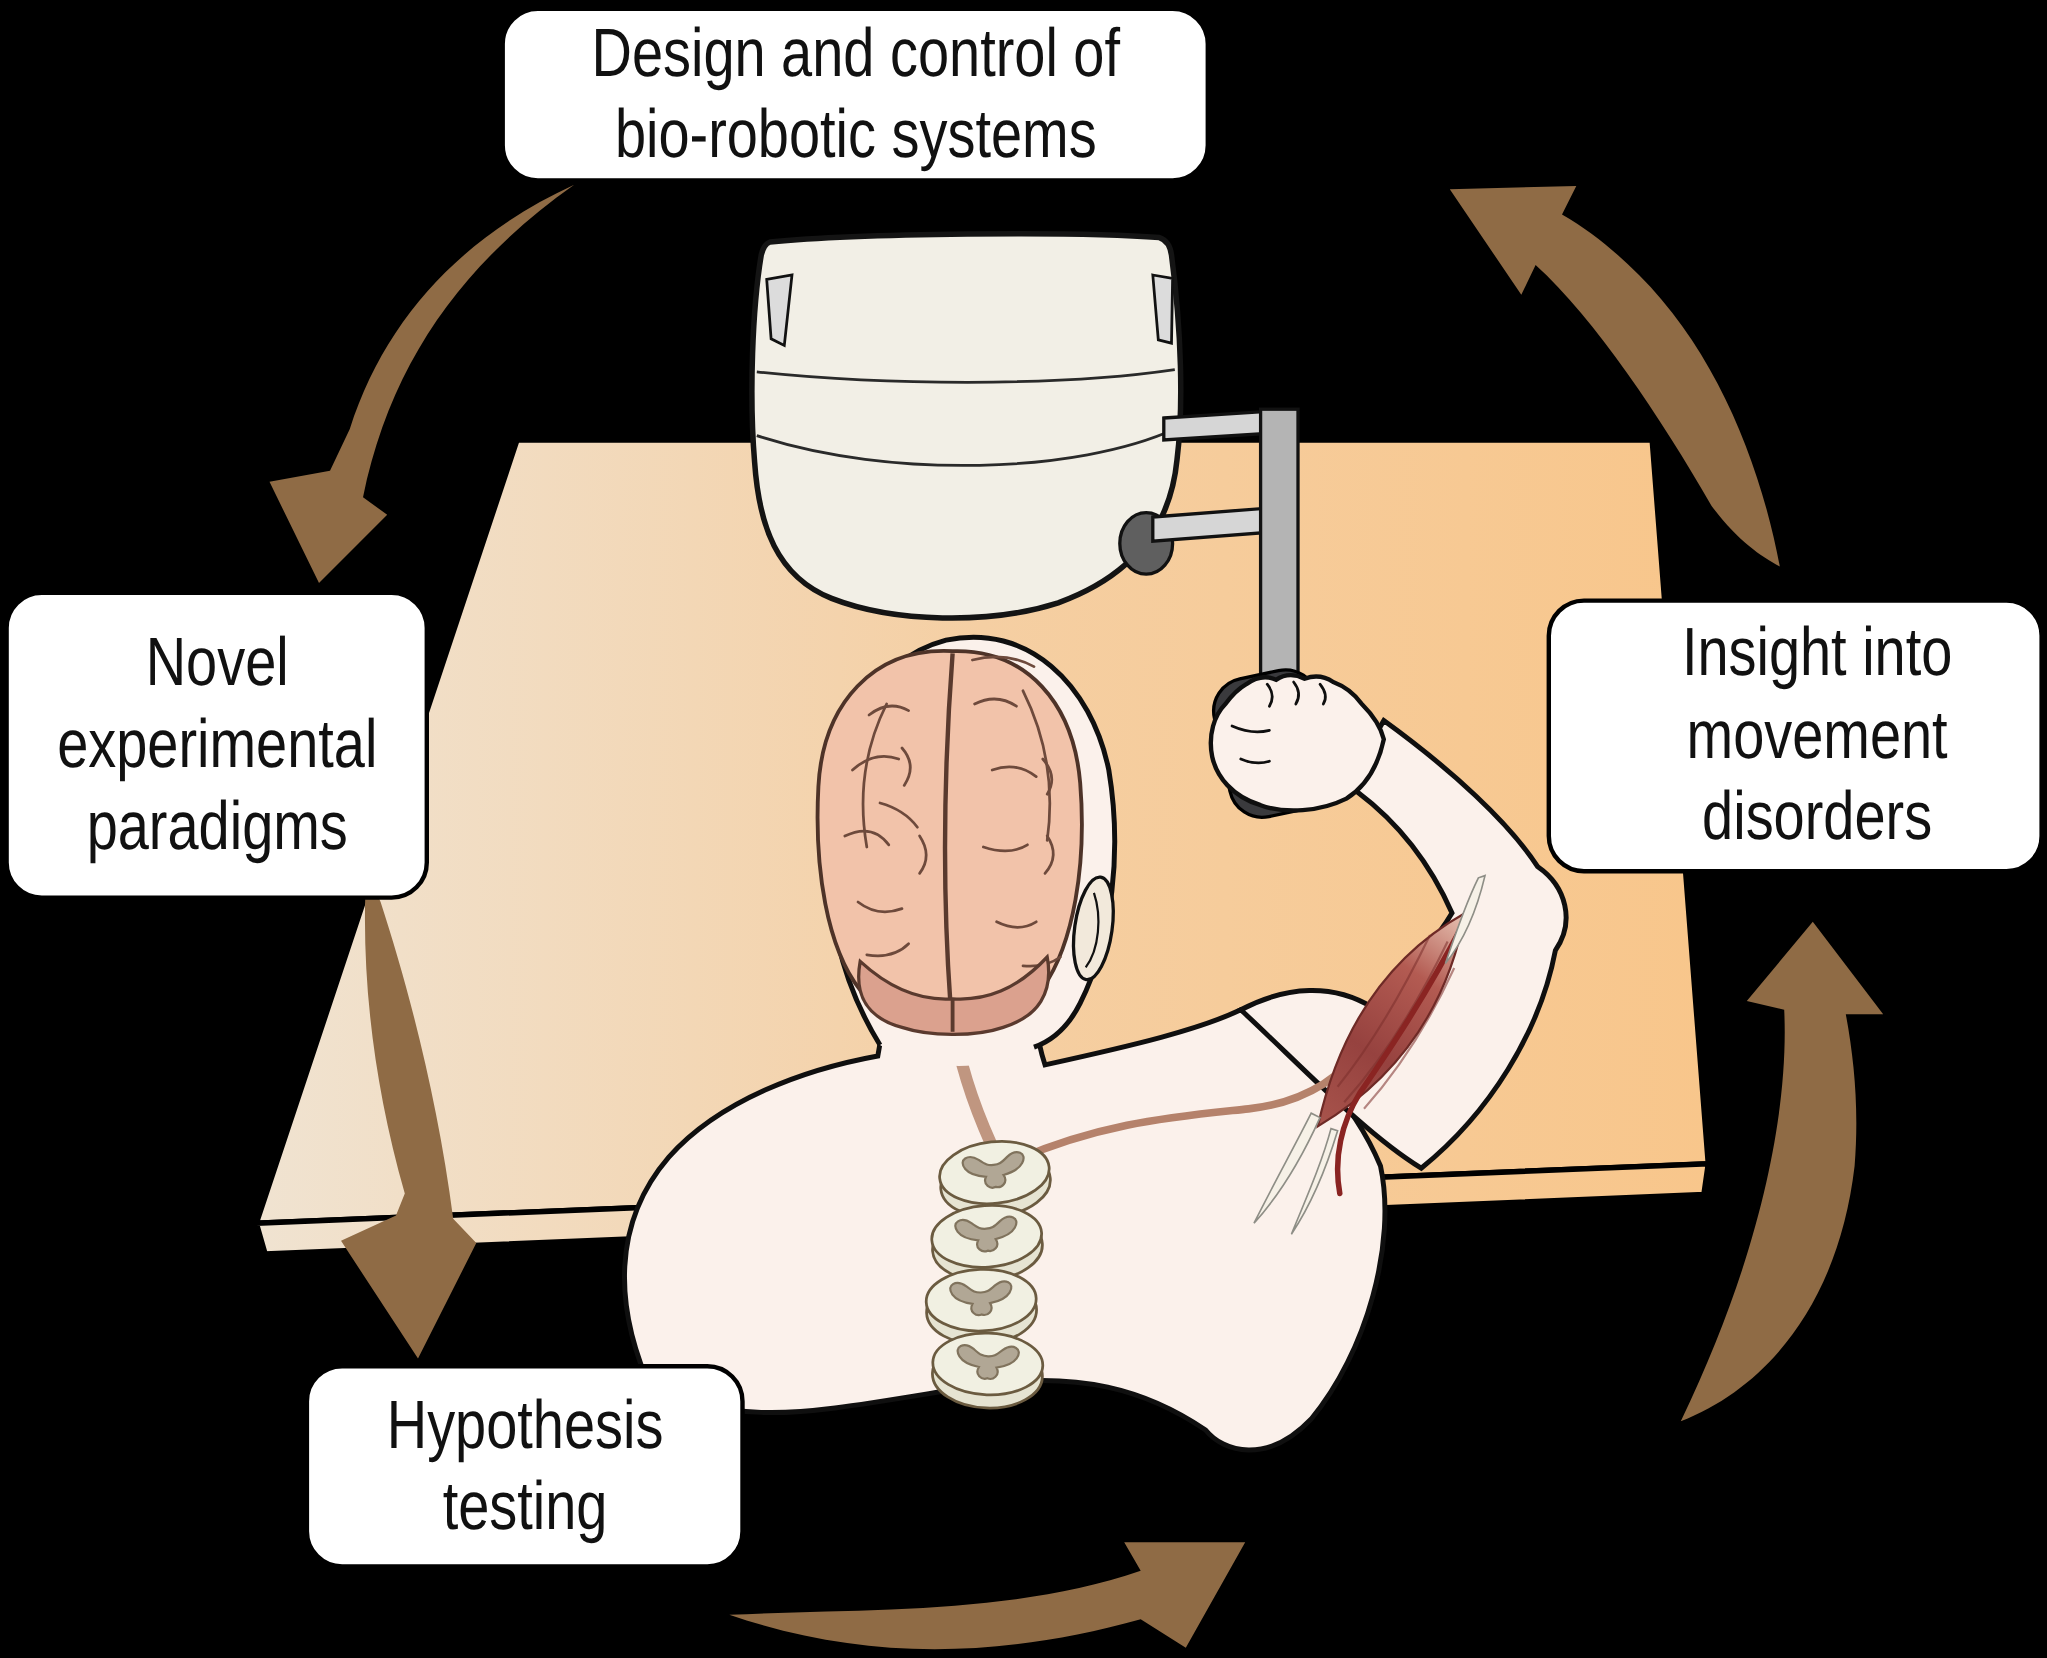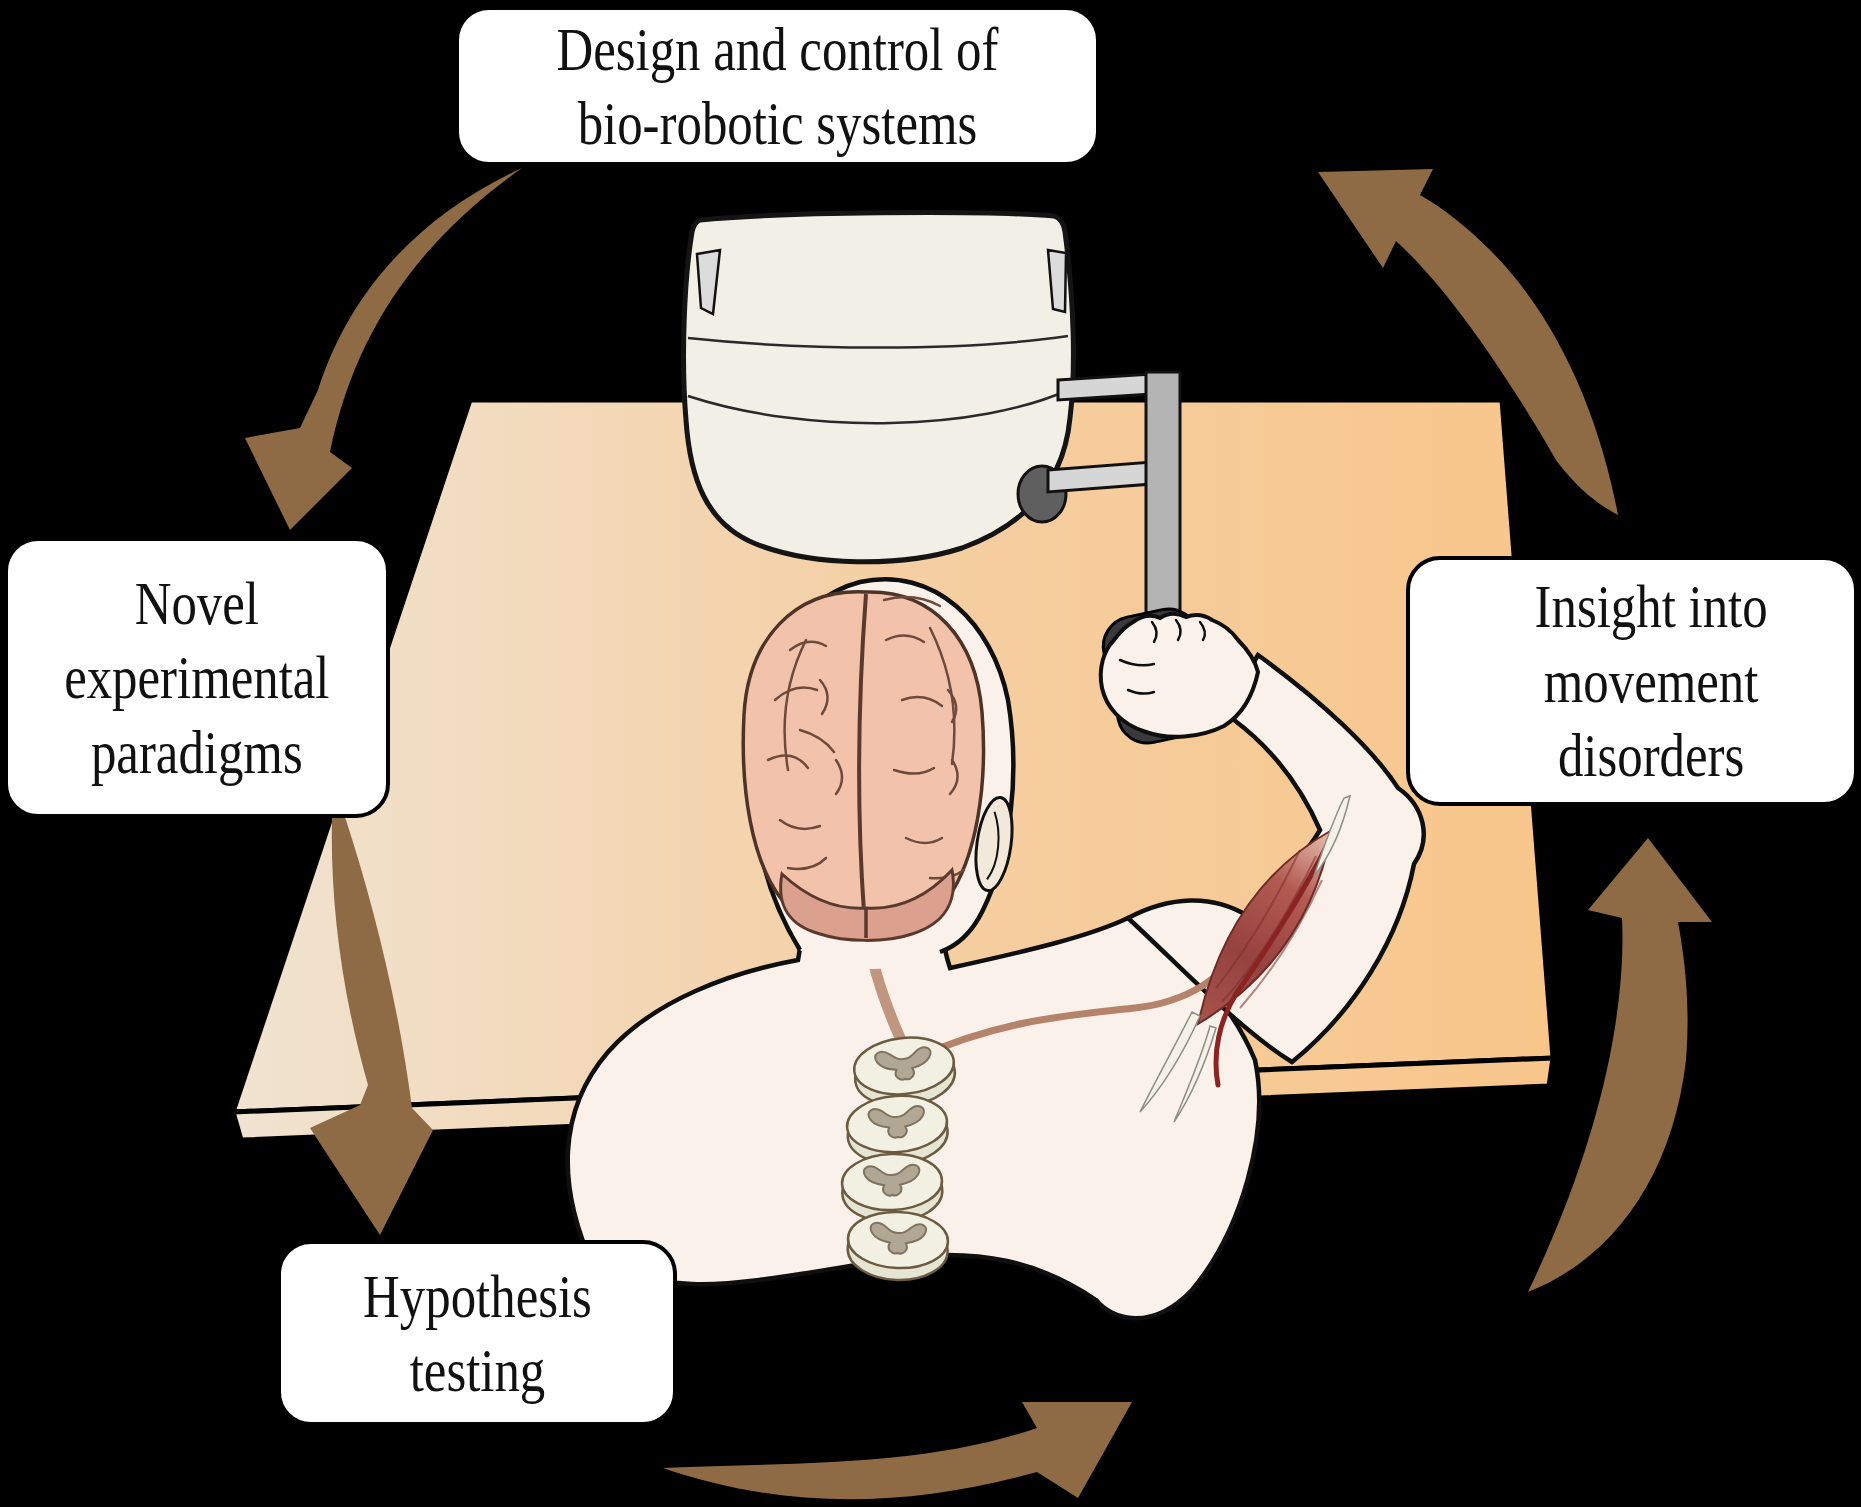--- a/index.html
+++ b/index.html
@@ -1,21 +1,21 @@
 <!DOCTYPE html>
 <html><head>
 <meta charset="utf-8">
 <style>
   html,body{margin:0;padding:0;background:#000;}
   #stage{
     position:relative;
     width:1861px;height:1507px;
     background:#000;
     overflow:hidden;
-    font-family:Liberation Serif, serif;
+    font-family:Liberation Sans, sans-serif;
   }
   #illustration{position:absolute;left:0;top:0;}
   .node-box{
     position:absolute;
     background:#FFFFFF;
     border:4px solid #000000;
     border-radius:34px;
     display:flex;
     align-items:center;
     justify-content:center;
@@ -205,21 +205,21 @@
     <div class="label">Design and control of
 bio-robotic systems</div>
   </div>
 
   <div class="node-box" style="left:4px; top:537px; width:386px; height:281px;">
     <div class="label">Novel
 experimental
 paradigms</div>
   </div>
 
-  <div class="node-box" style="left:1406px; top:556px; width:452px; height:250px;padding-left:39px;">
+  <div class="node-box" style="left:1406px; top:544px; width:452px; height:250px;padding-left:39px;">
     <div class="label">Insight into
 movement
 disorders</div>
   </div>
 
   <div class="node-box" style="left:277px; top:1240px; width:400px; height:186px;">
     <div class="label">Hypothesis
 testing</div>
   </div>
 

